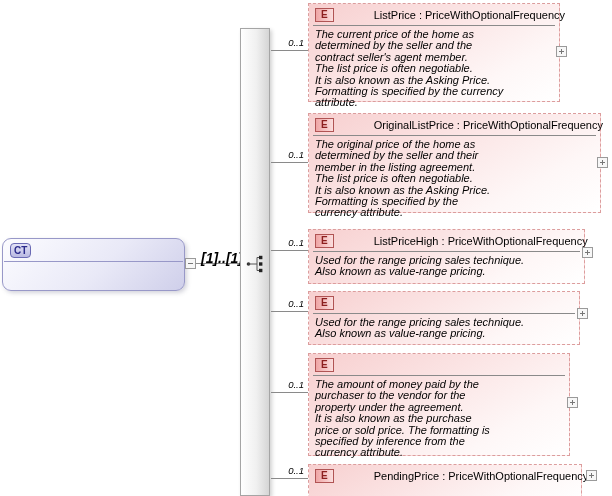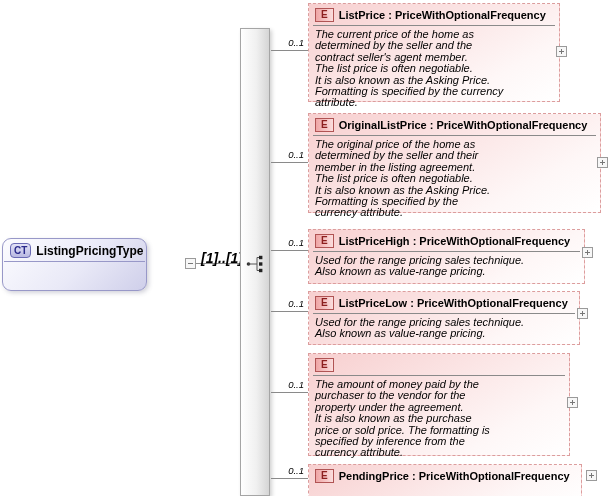--- a/index.html
+++ b/index.html
@@ -4,21 +4,21 @@
 <style>
   html,body { margin:0; padding:0; background:#fff; }
   .canvas {
     position:relative; width:612px; height:496px; overflow:hidden;
     background:#ffffff;
     font-family:"Liberation Sans", sans-serif;
   }
 
   
   .ct-box {
-    position:absolute; left:2px; top:238px; width:145px; height:53px;
+    position:absolute; left:2px; top:238px; width:183px; height:53px;
     box-sizing:border-box;
     border:1px solid #9898c8; border-radius:9px;
     background:linear-gradient(135deg,#fcfcff 0%, #e9e9f7 55%, #cfcfea 100%);
     box-shadow:2px 2px 4px rgba(80,80,110,0.25);
   }
   .ct-header { display:flex; align-items:center; gap:5px; padding:4px 7px 2px 7px; }
   .ct-badge {
     display:inline-block; box-sizing:border-box;
     border:1px solid #6a6ab4; border-radius:4px;
     background:linear-gradient(#e2e2f6,#b9b9e2);
@@ -68,36 +68,35 @@
     background:linear-gradient(150deg,#f7cfcf 0%, #fbe4e4 40%, #fef7f7 75%, #ffffff 100%);
   }
   .e-header { display:flex; align-items:center; gap:5px; padding:4px 5px 3px 6px; }
   .e-badge {
     display:inline-block; box-sizing:border-box;
     border:1px solid #b05454;
     background:linear-gradient(90deg,#efa5a5,#fbdede);
     color:#8c1f1f; font-size:10px; font-weight:bold; line-height:12px;
     padding:0 5px;
   }
-  .e-title { font-size:11px; font-weight:bold; color:#000; white-space:nowrap; }
+  .e-title { font-size:11px; font-weight:normal; color:#000; white-space:nowrap;margin-left:35px; }
   .e-sep { border-top:1px solid #8a8a8a; margin:0 4px; }
   .e-annotation {
     font-size:11px; font-style:italic; color:#000;
     padding:3px 6px 0 6px; line-height:11.4px; white-space:pre-line;
   }
 </style>
 </head>
 <body>
 
 <div class="canvas">
 
   <div class="ct-box">
     <div class="ct-header">
       <span class="ct-badge">CT</span>
-      <span class="ct-title">ListingPricingType</span>
     </div>
     <div class="ct-sep"></div>
   </div>
 
   <div class="sq" style="left:185px; top:258px;"></div>
 
   <div class="hline" style="left:196px; top:263px; width:44px;"></div>
   <div class="card-label">[1]..[1]</div>
 
   <div class="seq-bar"></div>
@@ -165,21 +164,20 @@
     </div>
     <div class="e-sep"></div>
     <div class="e-annotation">Used for the range pricing sales technique.
 Also known as value-range pricing.</div>
   </div>
   <div class="sq plus" style="left:582px; top:247px;"></div>
 
   <div class="e-box" style="top:291px; width:272px; height:54px;">
     <div class="e-header">
       <span class="e-badge">E</span>
-      <span class="e-title"><span>ListPriceLow</span><span> : </span><span>PriceWithOptionalFrequency</span></span>
     </div>
     <div class="e-sep"></div>
     <div class="e-annotation">Used for the range pricing sales technique.
 Also known as value-range pricing.</div>
   </div>
   <div class="sq plus" style="left:577px; top:308px;"></div>
 
   <div class="e-box" style="top:353px; width:262px; height:103px;">
     <div class="e-header">
       <span class="e-badge">E</span>

